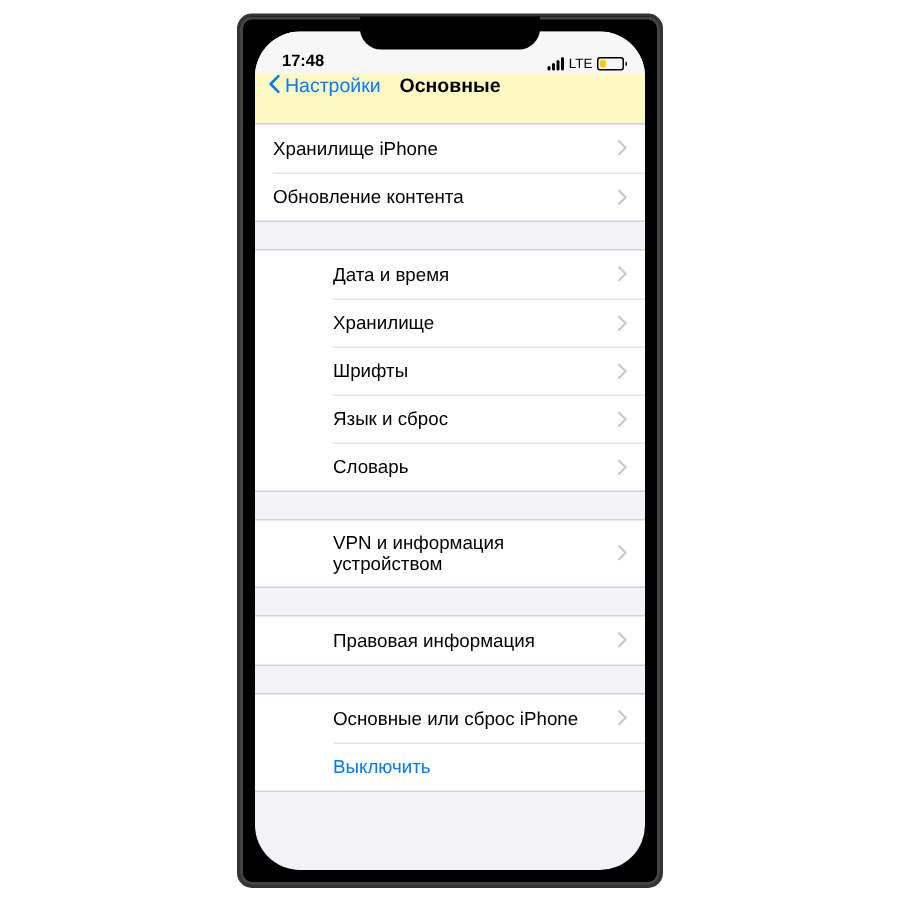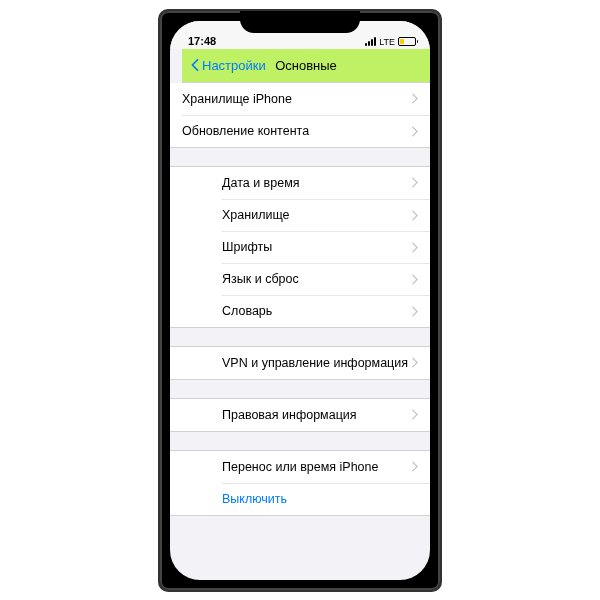--- a/index.html
+++ b/index.html
@@ -47,21 +47,21 @@
     justify-content: space-between;
     align-items: flex-end;
     padding: 0 14px 2px 18px;
     font-size: 11px;
     font-weight: 600;
     color: #000;
     background: #f7f7f7;
   }
   .status-right {
     display: flex;
-    align-items: flex-start;
+    align-items: flex-end;
     gap: 3px;
   }
   .signal {
     display: flex;
     align-items: flex-end;
     gap: 1px;
   }
   .signal span {
     width: 2px;
     background: #000;
@@ -94,41 +94,40 @@
     left: 1px;
     top: 1px;
     bottom: 1px;
     width: 25%;
     background: #ffcc00;
     border-radius: 1px;
   }
   .nav-bar {
     height: 34px;
     display: flex;
-    align-items: center;
+    align-items: flex-start;
     padding: 0 8px;
     border-bottom: 0.5px solid #d1d1d6;
-    background: #bef264;
-    position: relative;
-    margin-left: 12px;
+    background: #fef9c3;
+    position: relative;
   }
   .back {
     display: flex;
     align-items: center;
     color: #007aff;
     font-size: 13px;
     gap: 2px;
   }
   .back svg { width: 10px; height: 14px; }
   .title {
     position: absolute;
     left: 50%;
     transform: translateX(-50%);
     font-size: 13px;
-    font-weight: 400;
+    font-weight: 700;
     color: #000;
   }
   .content {
     height: calc(100% - 62px);
     overflow-y: auto;
   }
   .group {
     background: #fff;
     border-top: 0.5px solid #d1d1d6;
     border-bottom: 0.5px solid #d1d1d6;
@@ -245,41 +244,41 @@
             <span class="row-label">Словарь</span>
             <span class="chev">
               <svg viewBox="0 0 8 12">
                 <polyline points="2,1 7,6 2,11" fill="none" stroke="#c7c7cc" stroke-width="1.6" stroke-linecap="round" stroke-linejoin="round"></polyline>
               </svg>
             </span>
           </div>
         </div>
         <div class="group">
           <div class="row">
-            <span class="row-label">VPN и управление информация</span>
+            <span class="row-label">VPN и информация устройством</span>
             <span class="chev">
               <svg viewBox="0 0 8 12">
                 <polyline points="2,1 7,6 2,11" fill="none" stroke="#c7c7cc" stroke-width="1.6" stroke-linecap="round" stroke-linejoin="round"></polyline>
               </svg>
             </span>
           </div>
         </div>
         <div class="group">
           <div class="row">
             <span class="row-label">Правовая информация</span>
             <span class="chev">
               <svg viewBox="0 0 8 12">
                 <polyline points="2,1 7,6 2,11" fill="none" stroke="#c7c7cc" stroke-width="1.6" stroke-linecap="round" stroke-linejoin="round"></polyline>
               </svg>
             </span>
           </div>
         </div>
         <div class="group">
           <div class="row">
-            <span class="row-label">Перенос или время iPhone</span>
+            <span class="row-label">Основные или сброс iPhone</span>
             <span class="chev">
               <svg viewBox="0 0 8 12">
                 <polyline points="2,1 7,6 2,11" fill="none" stroke="#c7c7cc" stroke-width="1.6" stroke-linecap="round" stroke-linejoin="round"></polyline>
               </svg>
             </span>
           </div>
           <div class="row link">
             <span class="row-label">Выключить</span>
           </div>
         </div>

